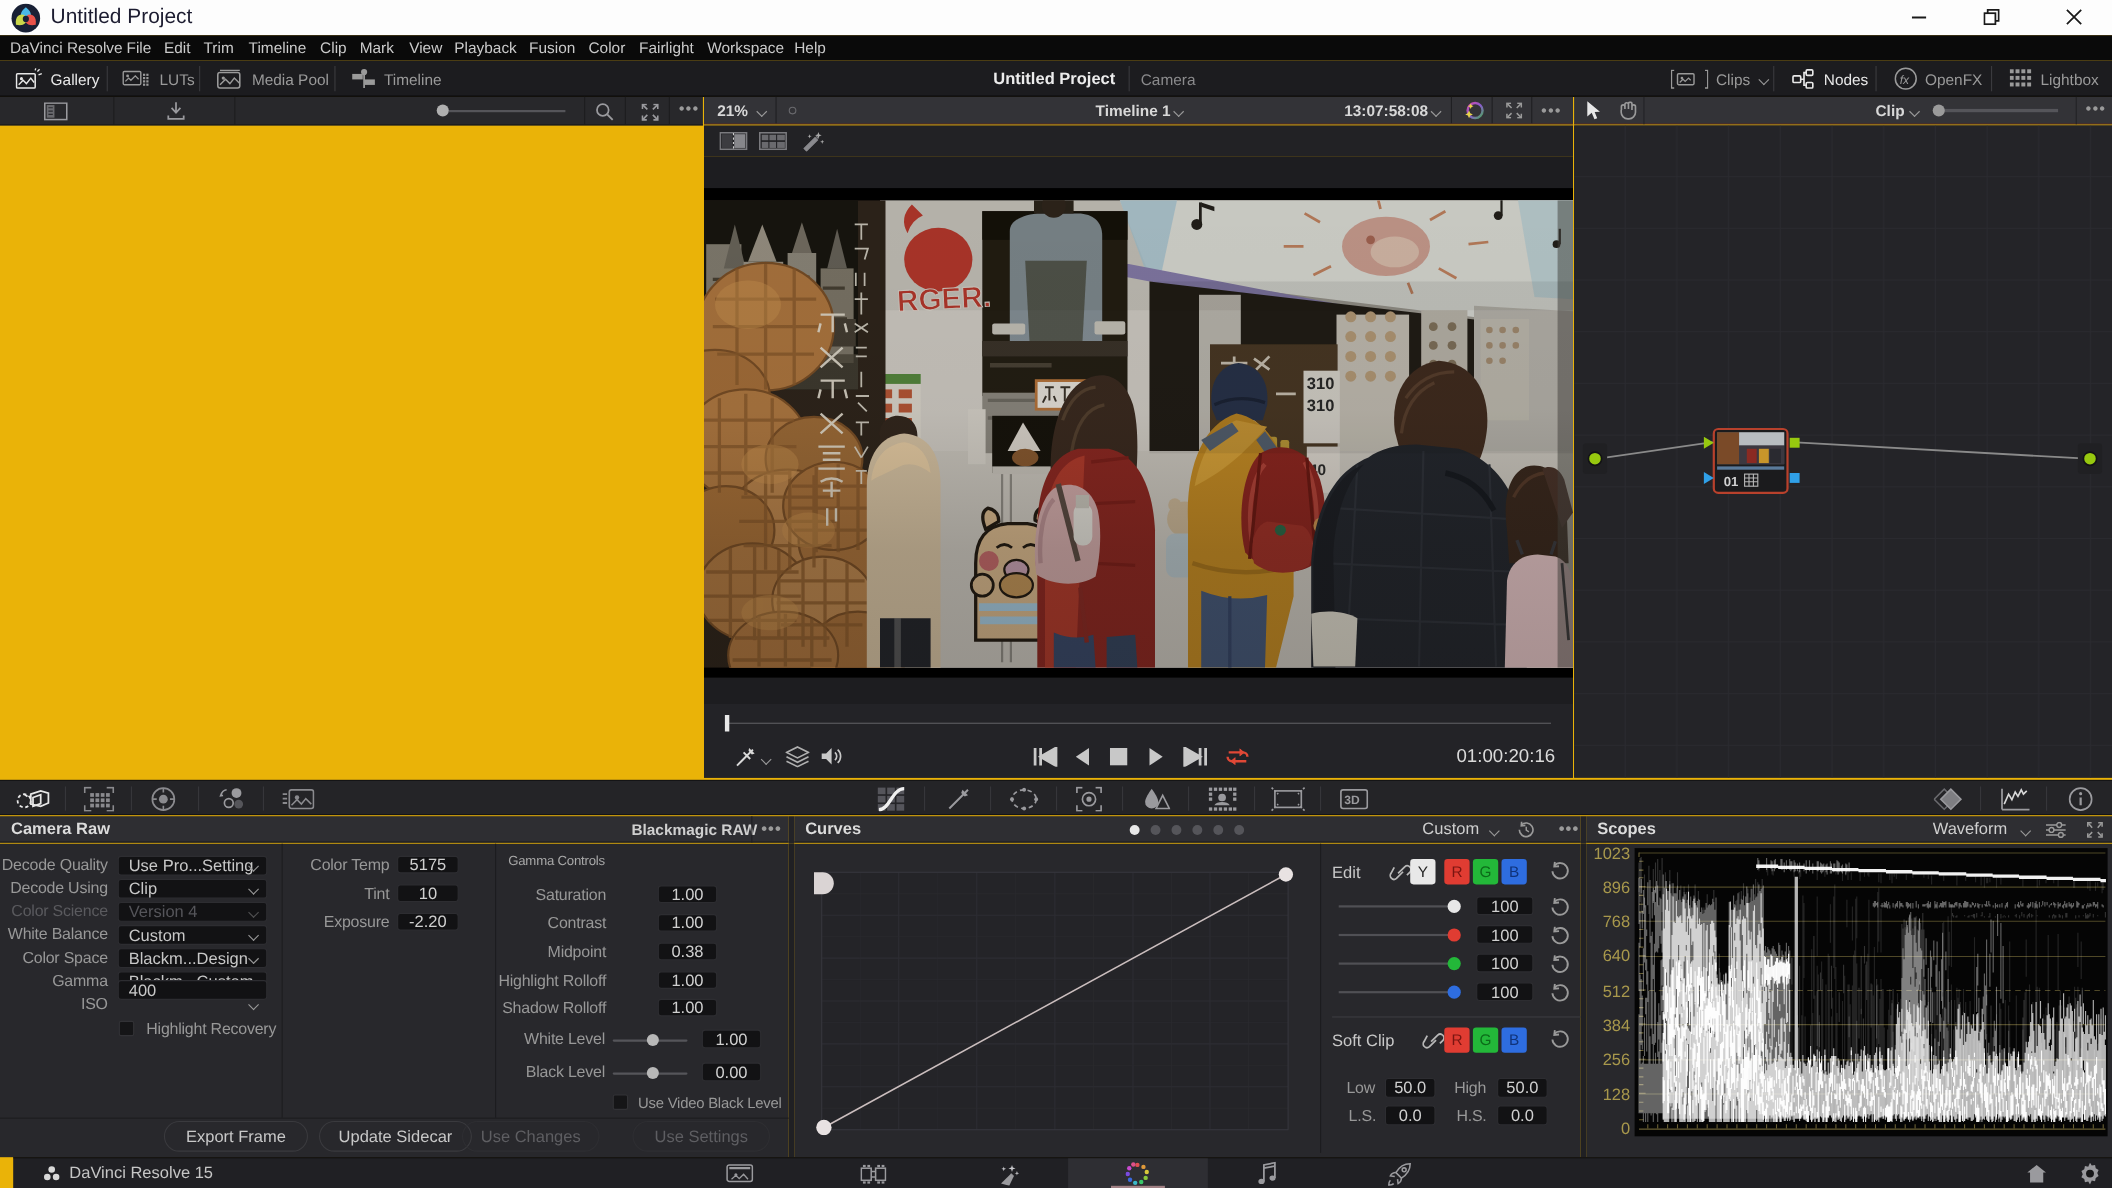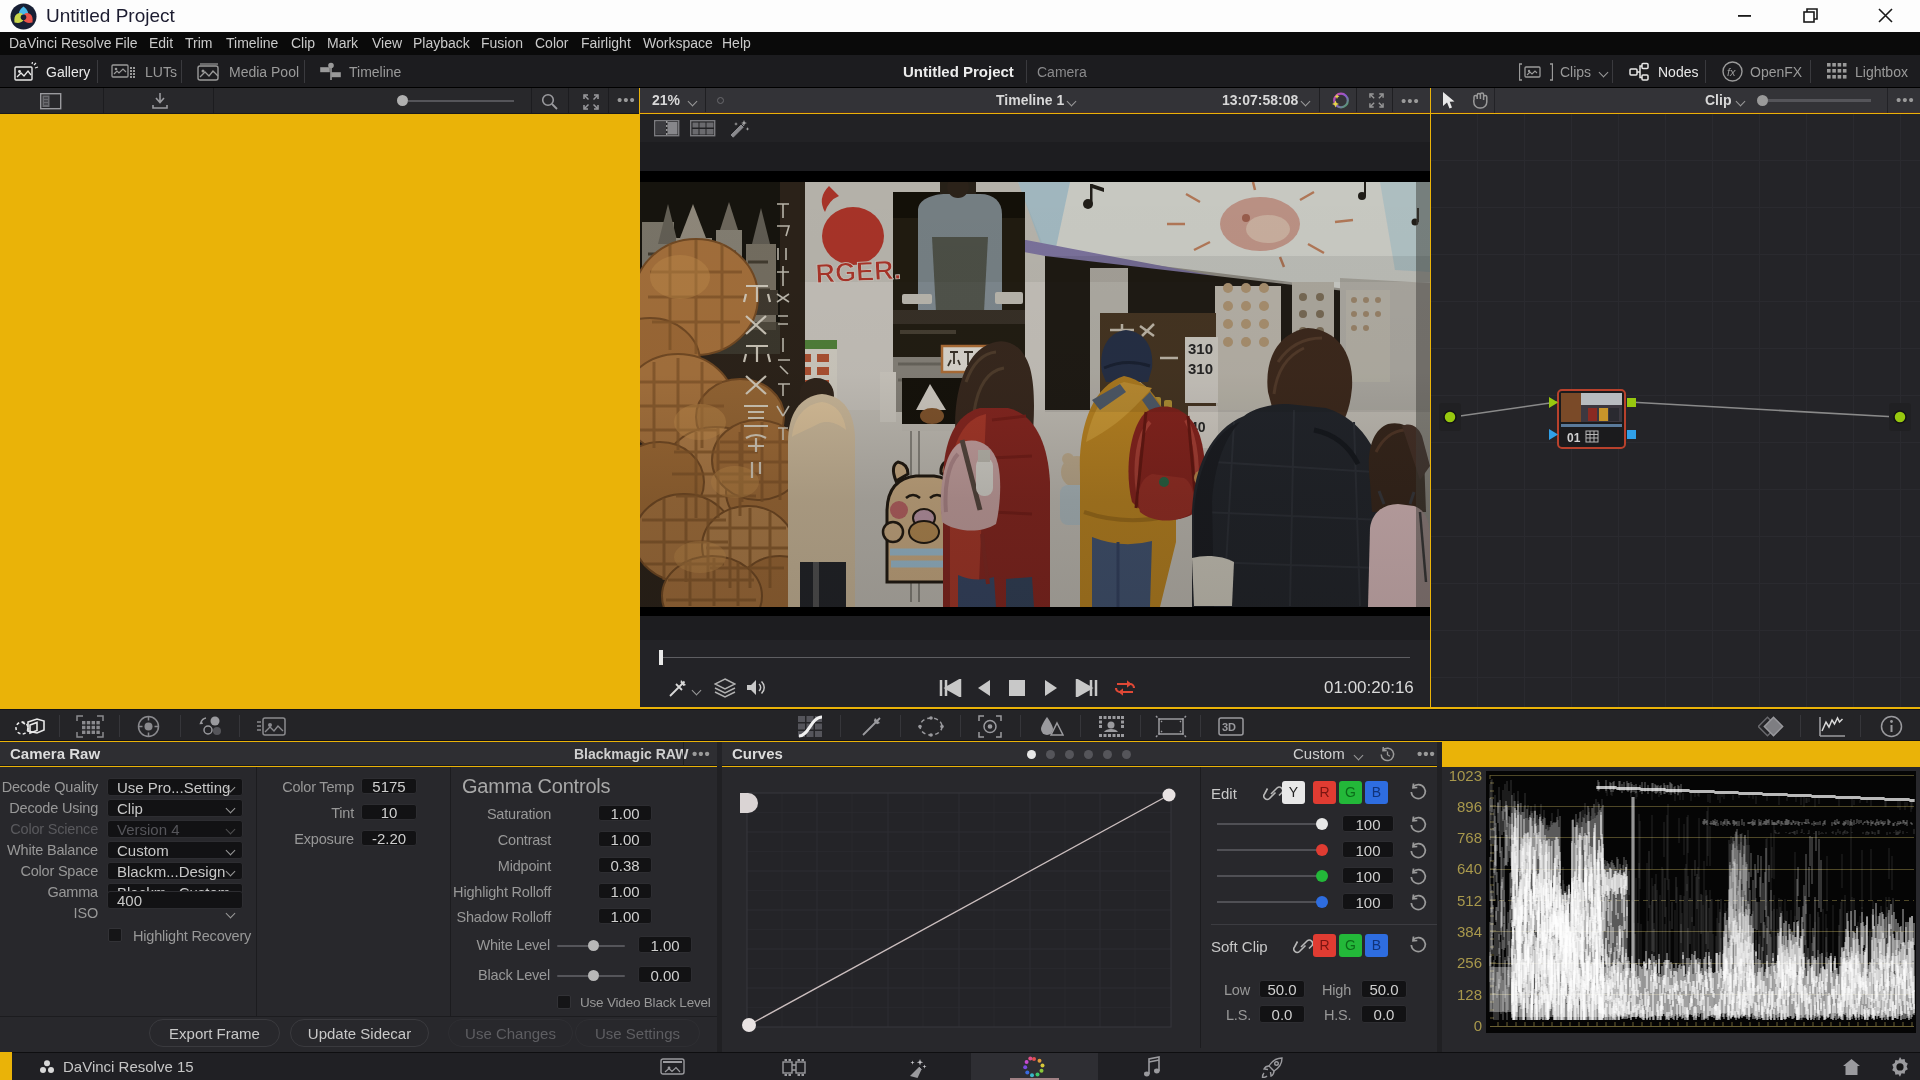--- a/index.html
+++ b/index.html
@@ -883,20 +883,39 @@
     <div class="abs" style="left:400px;top:8px;width:9px;height:9px;border-radius:5px;background:#55555a"></div>
     <span class="t" style="left:571px;top:3px;color:#cfcfcf;font-weight:normal">Custom</span>
     <div class="chev" style="left:633px;top:8px"></div>
     <svg class="abs" style="left:657px;top:4px" width="17" height="17" viewBox="0 0 17 17">
         <path d="M4 4 A6.2 6.2 0 1 1 2.2 8.4" fill="none" stroke="#9a9a9a" stroke-width="1.5"></path>
         <path d="M4.3 1 L4 4.7 L7.7 4.4" fill="none" stroke="#9a9a9a" stroke-width="1.5"></path>
         <path d="M8.5 5.5 v3.2 l2.4 1.6" stroke="#9a9a9a" stroke-width="1.3" fill="none"></path>
       </svg>
     <span class="dots3" style="left:695px;top:3px">•••</span>
     </div>
+  <div class="phead abs" style="left:1442px;width:478px">
+      <span class="t" style="left:10px;top:3px">Scopes</span>
+    <span class="t" style="left:315px;top:3px;color:#cfcfcf;font-weight:normal">Waveform</span>
+    <div class="chev" style="left:396px;top:8px"></div>
+    <svg class="abs" style="left:418px;top:5px" width="18" height="15" viewBox="0 0 18 15">
+        <g stroke="#9a9a9a" stroke-width="1.4">
+          <path d="M0 3 h18 M0 7.5 h18 M0 12 h18"></path>
+        </g>
+        <circle cx="12" cy="3" r="2.2" fill="#2e2e32" stroke="#9a9a9a" stroke-width="1.3"></circle>
+        <circle cx="5" cy="7.5" r="2.2" fill="#2e2e32" stroke="#9a9a9a" stroke-width="1.3"></circle>
+        <circle cx="13.5" cy="12" r="2.2" fill="#2e2e32" stroke="#9a9a9a" stroke-width="1.3"></circle>
+      </svg>
+    <svg class="abs" style="left:455px;top:5px" width="15" height="15" viewBox="0 0 15 15">
+        <g stroke="#9a9a9a" stroke-width="1.4" fill="none">
+          <path d="M1 4.5 V1 h3.5 M10.5 1 H14 v3.5 M14 10.5 V14 h-3.5 M4.5 14 H1 v-3.5"></path>
+          <path d="M5 9.5 L1.5 13 M10 5.5 L13.5 1.5 M10 9.5 l3.5 3.5 M5 5.5 L1.5 1.5"></path>
+        </g>
+      </svg>
+    </div>
 
   <div id="cameraraw" class="abs">
     <div class="abs" style="left:256px;top:0;width:1px;height:249px;background:#1c1c1f"></div>
     <div class="abs" style="left:450px;top:0;width:1px;height:249px;background:#1c1c1f"></div>
     <div class="abs" style="left:0;top:249px;width:717px;height:1px;background:#1c1c1f"></div>
 
     <span class="t lbl" style="right:619px;top:12px">Decode Quality</span>
     <span class="t lbl" style="right:619px;top:33px">Decode Using</span>
     <span class="t lbl" style="right:619px;top:54px;color:#5a5a5e">Color Science</span>
     <span class="t lbl" style="right:619px;top:75px">White Balance</span>
@@ -921,21 +940,21 @@
     <div class="checkbox" style="left:108px;top:161px"></div>
     <span class="t lbl" style="left:133px;top:161px">Highlight Recovery</span>
 
     <span class="t lbl" style="right:363px;top:12px">Color Temp</span>
     <div class="val" style="left:361px;top:11px;width:56px;height:16px;line-height:16px">5175</div>
     <span class="t lbl" style="right:363px;top:38px">Tint</span>
     <div class="val" style="left:361px;top:37px;width:56px;height:16px;line-height:16px">10</div>
     <span class="t lbl" style="right:363px;top:64px">Exposure</span>
     <div class="val" style="left:361px;top:63px;width:56px;height:16px;line-height:16px">-2.20</div>
 
-    <span class="t lbl" style="left:462px;top:8px;font-size:20px;color:#a8a8a8">Gamma Controls</span>
+    <span class="t lbl" style="left:462px;top:8px;font-size:12px;color:#a8a8a8">Gamma Controls</span>
     <span class="t lbl" style="right:166px;top:39px">Saturation</span>
     <div class="val" style="left:598px;top:38px;width:54px;height:16px;line-height:16px">1.00</div>
     <span class="t lbl" style="right:166px;top:65px">Contrast</span>
     <div class="val" style="left:598px;top:64px;width:54px;height:16px;line-height:16px">1.00</div>
     <span class="t lbl" style="right:166px;top:91px">Midpoint</span>
     <div class="val" style="left:598px;top:90px;width:54px;height:16px;line-height:16px">0.38</div>
     <span class="t lbl" style="right:166px;top:117px">Highlight Rolloff</span>
     <div class="val" style="left:598px;top:116px;width:54px;height:16px;line-height:16px">1.00</div>
     <span class="t lbl" style="right:166px;top:142px">Shadow Rolloff</span>
     <div class="val" style="left:598px;top:141px;width:54px;height:16px;line-height:16px">1.00</div>
@@ -945,21 +964,21 @@
     <div class="val" style="left:638px;top:169px;width:54px;height:17px;line-height:17px">1.00</div>
     <span class="t lbl" style="right:167px;top:200px">Black Level</span>
     <div class="abs" style="left:557px;top:208px;width:68px;height:2px;background:#55555a;border-radius:1px"></div>
     <div class="abs" style="left:588px;top:203px;width:11px;height:11px;border-radius:6px;background:#b8b8b8"></div>
     <div class="val" style="left:638px;top:199px;width:54px;height:17px;line-height:17px">0.00</div>
     <div class="checkbox" style="left:557px;top:228px"></div>
     <span class="t lbl" style="left:580px;top:228px;font-size:13.5px">Use Video Black Level</span>
 
     <div class="btnpill" style="left:149px;top:252px;width:131px">Export Frame</div>
     <div class="btnpill" style="left:290px;top:252px;width:139px">Update Sidecar</div>
-    <div class="btnpill dim" style="left:448px;top:252px;width:125px">Use Changes</div>
+    <div class="btnpill dim" style="left:420px;top:252px;width:125px">Use Changes</div>
     <div class="btnpill dim" style="left:575px;top:252px;width:125px">Use Settings</div>
   </div>
   <div id="curves" class="abs">
     <div class="abs" style="left:478px;top:0;width:1px;height:281px;background:#1c1c1f"></div>
 
     <svg class="abs" style="left:18px;top:20px" width="442" height="245" viewBox="0 0 442 245">
       <rect x="7" y="6" width="424" height="234" fill="#242428"></rect>
       <g stroke="#2d2d33" stroke-width="1">
         <path d="M7 45 H431 M7 84 H431 M7 123 H431 M7 162 H431 M7 201 H431"></path>
         <path d="M77 6 V240 M148 6 V240 M219 6 V240 M290 6 V240 M360 6 V240"></path>

